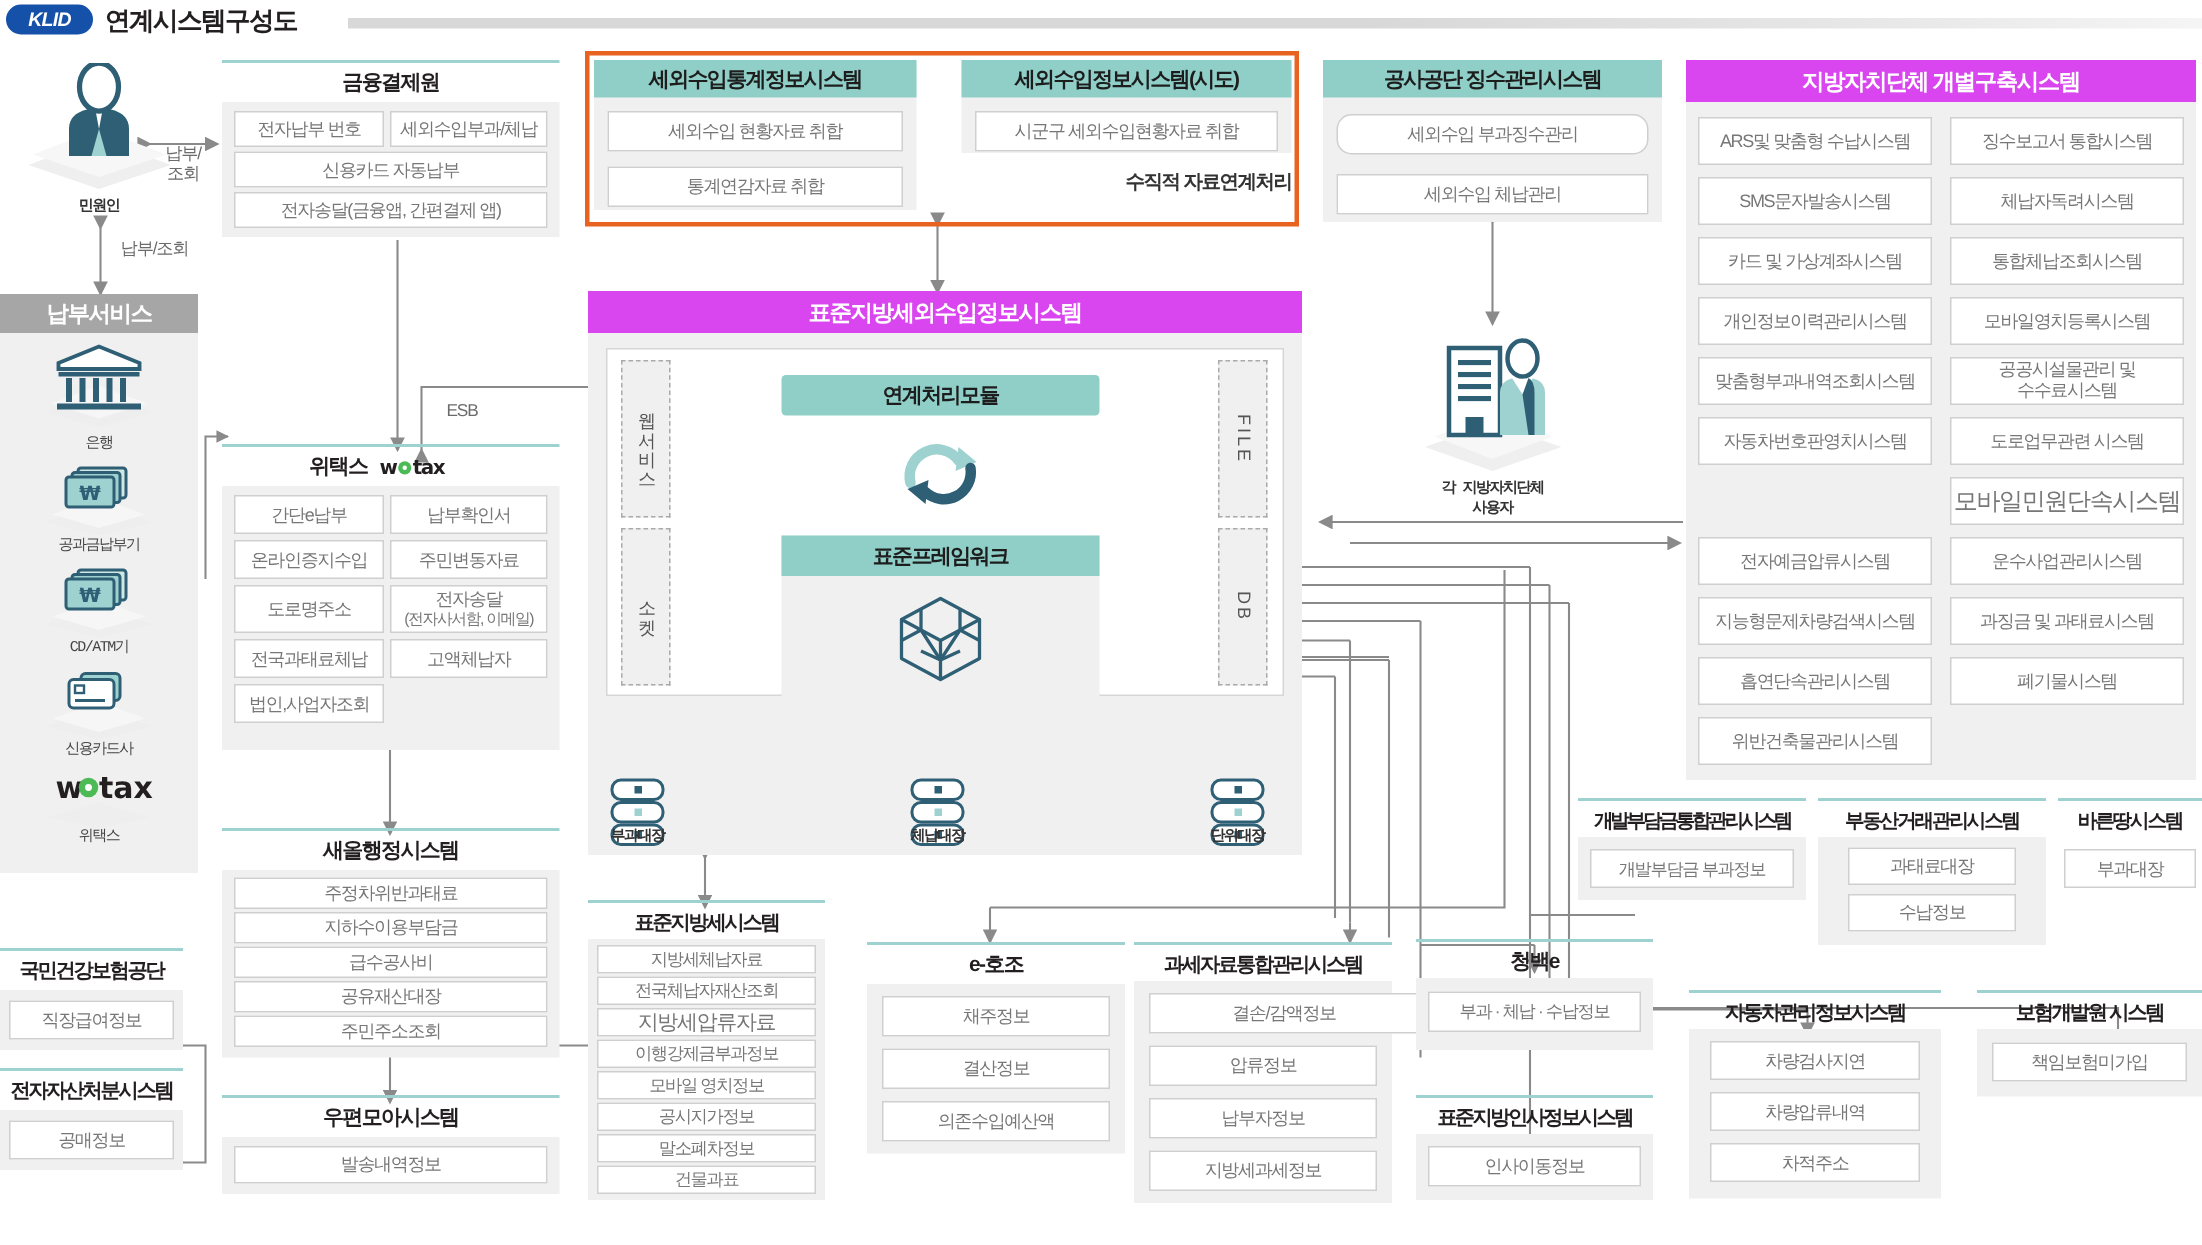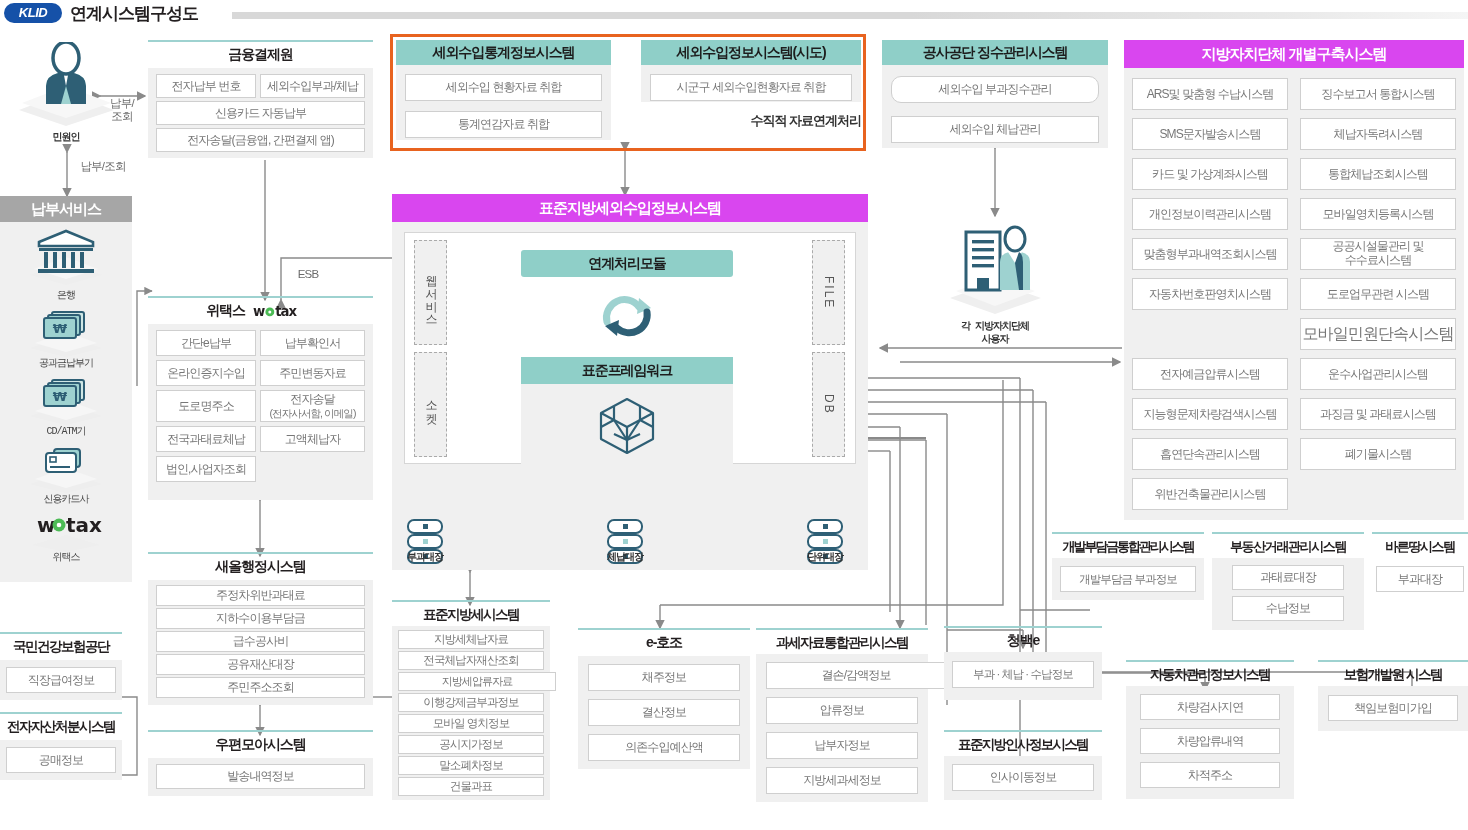--- a/index.html
+++ b/index.html
@@ -401,21 +401,21 @@
   </svg>
 </div>
 <div class="abs caption" style="left:785px;top:550px;width:80px;">단위대장</div>
 
 <div class="abs ttl-teal-rule" style="left:392px;top:600px;width:158px;">
   <div class="ptitle sm">표준지방세시스템</div>
 </div>
 <div class="abs panel" style="left:392px;top:626px;width:158px;height:174px;">
   <div class="cell" style="position:absolute;left:6px;top:4px;width:146px;height:19px;font-size:11.5px;">지방세체납자료</div>
   <div class="cell" style="position:absolute;left:6px;top:25px;width:146px;height:19px;font-size:11.5px;">전국체납자재산조회</div>
-  <div class="cell" style="position:absolute;left:6px;top:46px;width:158px;height:19px;font-size:11px;">지방세압류자료</div>
+  <div class="cell" style="position:absolute;left:6px;top:46px;width:146px;height:19px;font-size:14px;">지방세압류자료</div>
   <div class="cell" style="position:absolute;left:6px;top:67px;width:146px;height:19px;font-size:11.5px;">이행강제금부과정보</div>
   <div class="cell" style="position:absolute;left:6px;top:88px;width:146px;height:19px;font-size:11.5px;">모바일 영치정보</div>
   <div class="cell" style="position:absolute;left:6px;top:109px;width:146px;height:19px;font-size:11.5px;">공시지가정보</div>
   <div class="cell" style="position:absolute;left:6px;top:130px;width:146px;height:19px;font-size:11.5px;">말소폐차정보</div>
   <div class="cell" style="position:absolute;left:6px;top:151px;width:146px;height:19px;font-size:11.5px;">건물과표</div>
 </div>
 
 <div class="abs ttl-teal-rule" style="left:578px;top:628px;width:172px;">
   <div class="ptitle">e-호조</div>
 </div>

